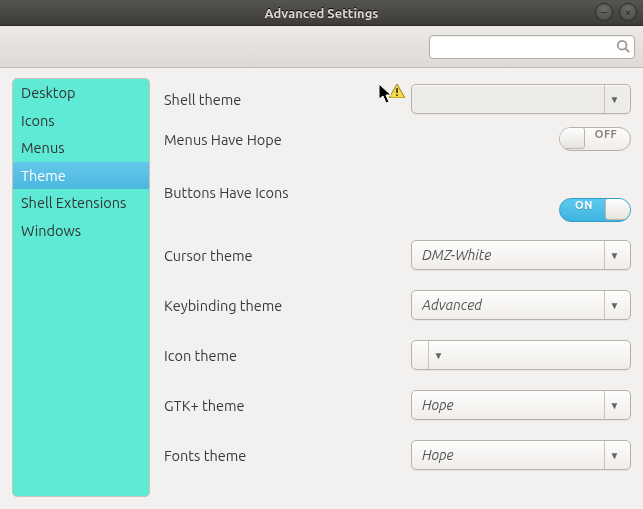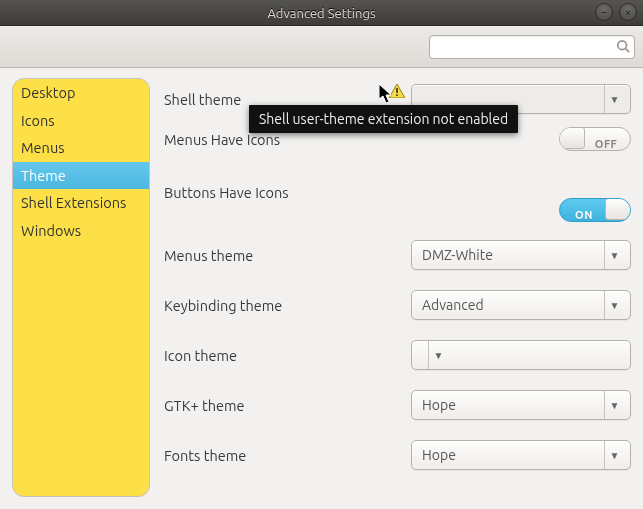--- a/index.html
+++ b/index.html
@@ -19,21 +19,21 @@
     background: linear-gradient(to bottom, #555450, #3d3c38);
     color: #ddd9d1;
     display: flex;
     align-items: center;
     position: relative;
     border-bottom: 1px solid #2a2926;
   }
   .titlebar .title {
     width: 100%;
     text-align: center;
-    font-weight: normal;
+    font-weight: bold;
     font-size: 13px;
     text-shadow: 0 -1px 0 #000;
   }
   .titlebtns {
     position: absolute;
     right: 6px; top: 3px;
     display: flex;
     gap: 6px;
   }
   .titlebtn {
@@ -75,23 +75,23 @@
   
   .main {
     display: flex;
     height: calc(509px - 26px - 42px);
     padding: 10px 12px 12px 12px;
     gap: 14px;
   }
 
   .sidebar {
     width: 148px;
-    background: #fde047;
+    background: #5eead4;
     border: 1px solid #c8c3bc;
-    border-radius: 12px;
+    border-radius: 5px;
     overflow: hidden;
   }
   .sidebar .item {
     padding: 4px 8px;
     font-size: 14.5px;
     color: #333;
     cursor: pointer;
     line-height: 1.35;
   }
   .sidebar .item.selected {
@@ -135,39 +135,40 @@
     box-shadow: inset 0 1px 0 #fff, 0 1px 1px rgba(0,0,0,0.05);
   }
   .combo.disabled {
     color: #aaa;
     background: #eeece9;
     cursor: default;
   }
   .combo .val {
     flex: 1;
     white-space: nowrap; overflow: hidden; text-overflow: ellipsis;
+    font-style: italic;
     font-size: 14px;
     color: #555;
   }
   .combo.disabled .val { color: #bbb; }
   .combo .arrowbox {
     width: 20px; height: 100%;
     border-left: 1px solid #c7c2bb;
     display: flex; align-items: center; justify-content: center;
     color: #666; font-size: 10px;
     margin-left: 6px;
   }
 
   
   .switch {
     width: 72px; height: 24px;
     border: 1px solid #b6b1aa;
     border-radius: 12px;
     background: linear-gradient(to bottom, #fdfdfc, #efece8);
-    display: flex; align-items: flex-end;
+    display: flex; align-items: flex-start;
     position: relative;
     cursor: pointer;
     overflow: hidden;
   }
   .switch .handle {
     width: 26px; height: 100%;
     background: linear-gradient(to bottom, #fefefe, #e7e4df);
     border: 1px solid #bcb6af;
     border-radius: 3px;
     position: absolute; top: -1px;
@@ -262,21 +263,21 @@
           </svg>
         </span>
         <div class="combo disabled">
           <span class="val"></span>
           <span class="arrowbox">▼</span>
         </div>
       </div>
     </div>
 
     <div class="row">
-      <div class="label">Menus Have Icons</div>
+      <div class="label">Menus Have Hope</div>
       <div class="control">
         <div class="switch off">
           <span class="text">OFF</span>
           <span class="handle"></span>
         </div>
       </div>
     </div>
 
     <div class="row">
       <div class="label">Buttons Have Icons</div>
@@ -284,21 +285,21 @@
         <div class="switch on">
           <span class="text">ON</span>
           <span class="handle"></span>
         </div>
       </div>
     </div>
 
     <div class="spacer"></div>
 
     <div class="row">
-      <div class="label">Menus theme</div>
+      <div class="label">Cursor theme</div>
       <div class="control">
         <div class="combo">
           <span class="val">DMZ-White</span>
           <span class="arrowbox">▼</span>
         </div>
       </div>
     </div>
 
     <div class="spacer"></div>
 
@@ -340,21 +341,20 @@
     <div class="row">
       <div class="label">Fonts theme</div>
       <div class="control">
         <div class="combo">
           <span class="val">Hope</span>
           <span class="arrowbox">▼</span>
         </div>
       </div>
     </div>
 
-    <div class="tooltip">Shell user-theme extension not enabled</div>
     <div class="cursorimg">
       <svg width="14" height="20" viewBox="0 0 14 20">
         <polygon points="0,0 0,15 4,12 7,19 10,18 7,11 12,11" fill="#000" stroke="#fff" stroke-width="1"></polygon>
       </svg>
     </div>
 
   </div>
 </div>
 
 </body></html>

